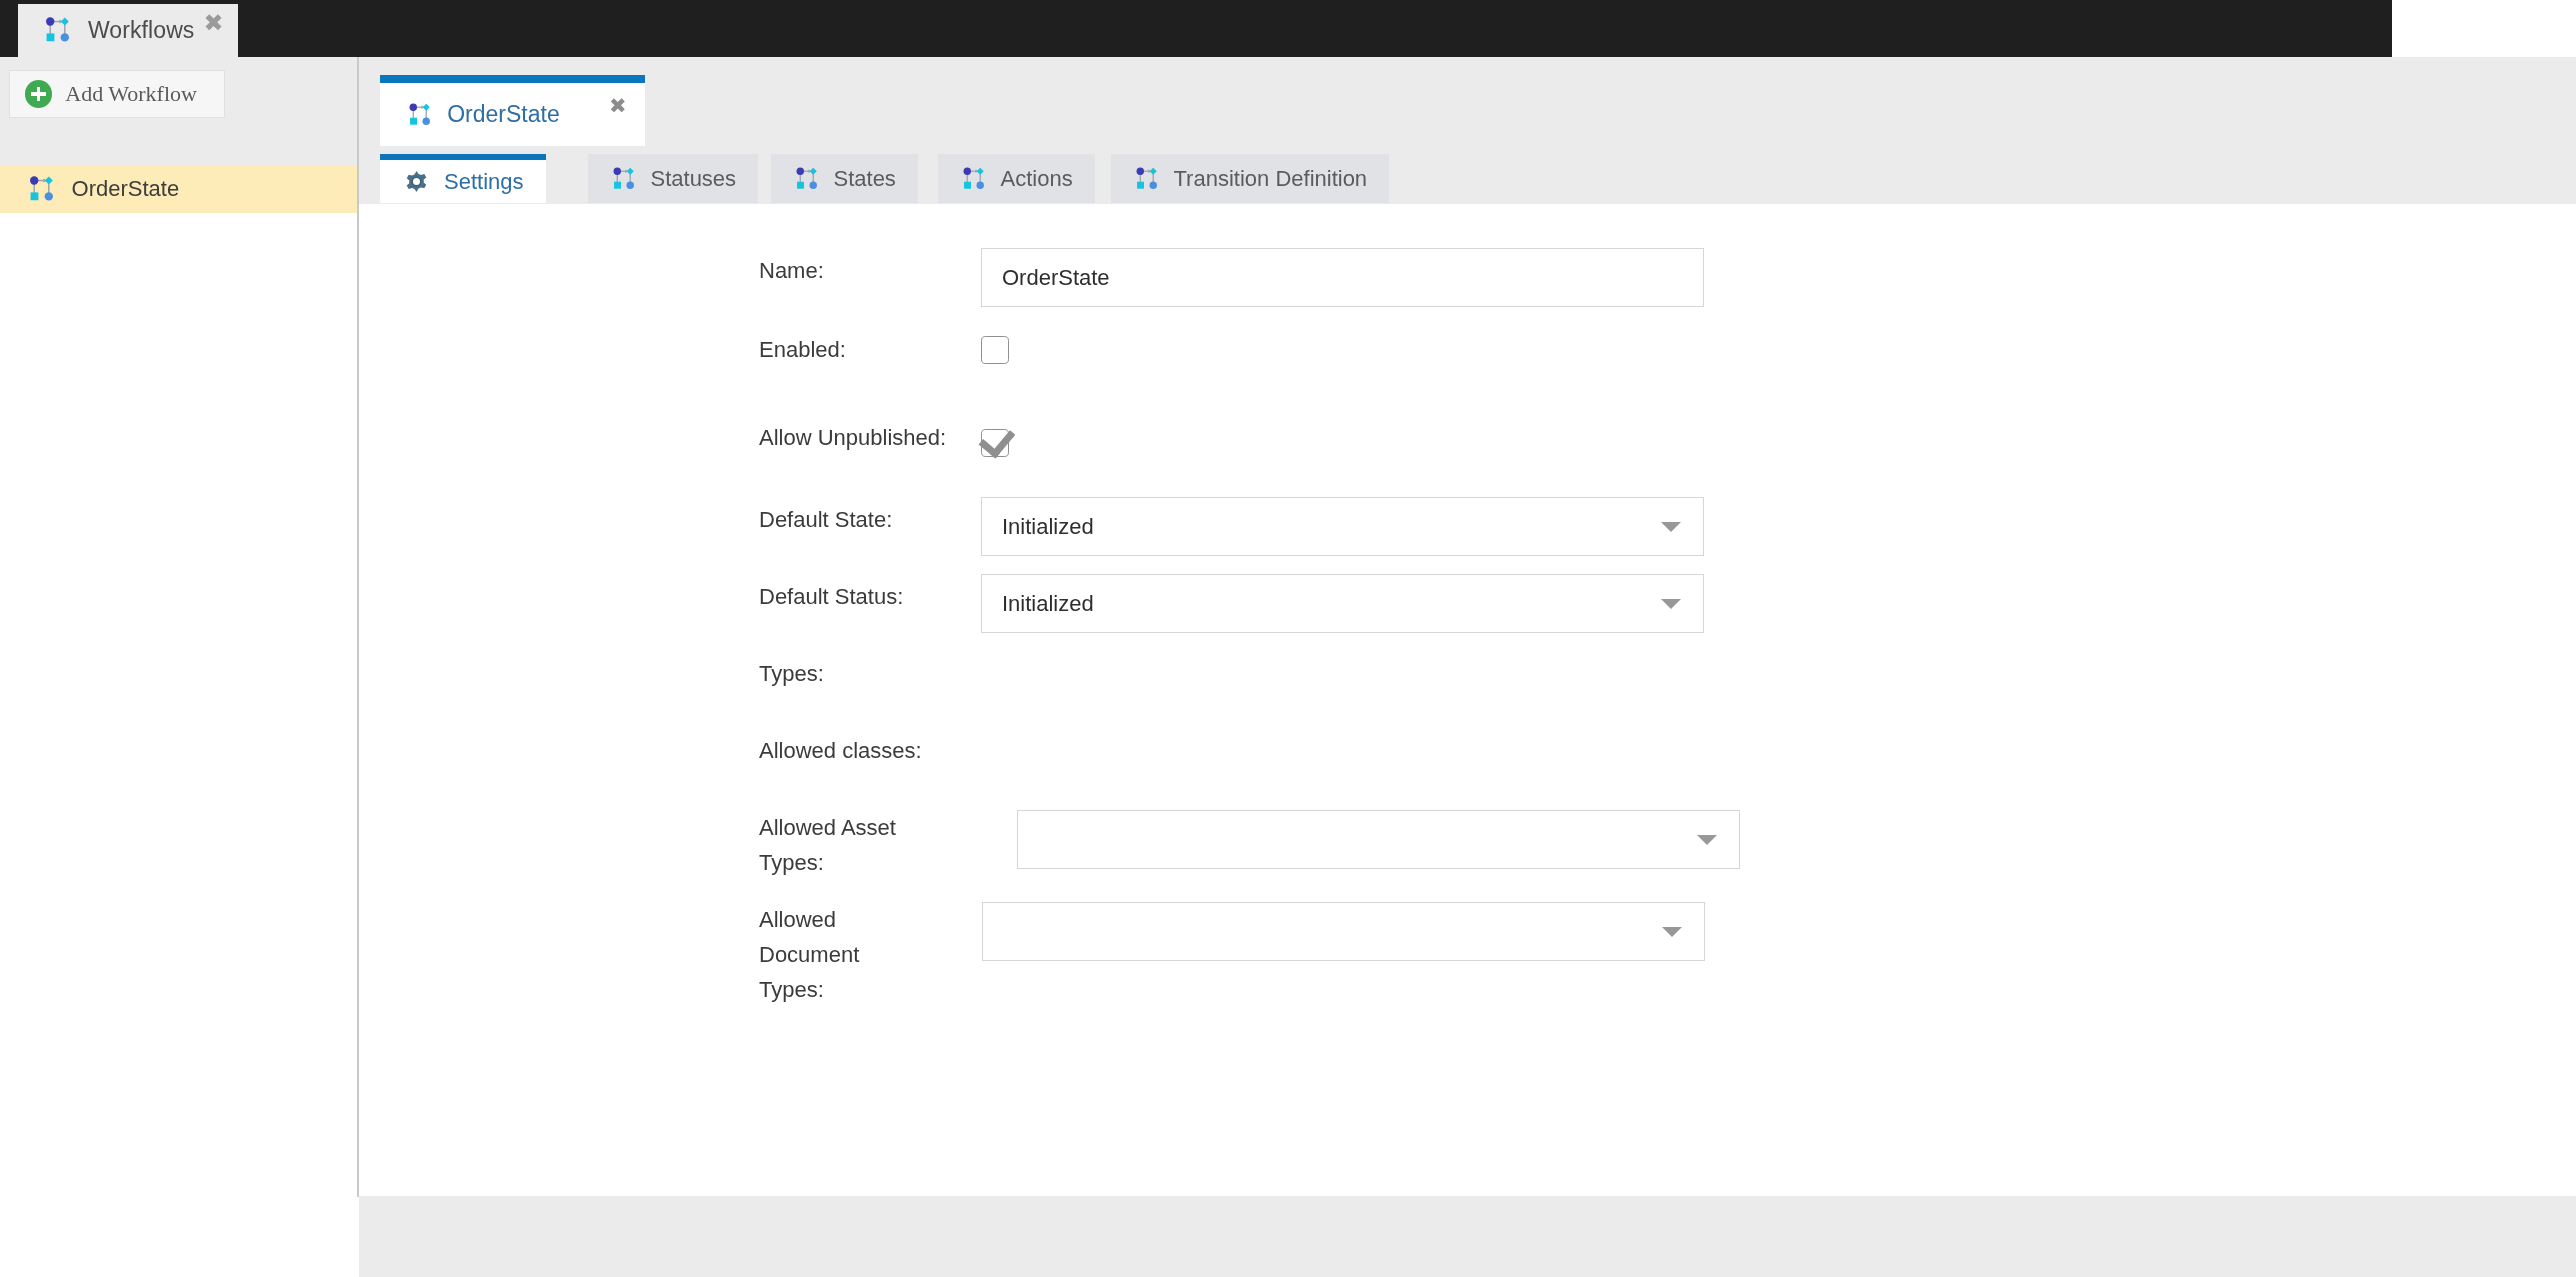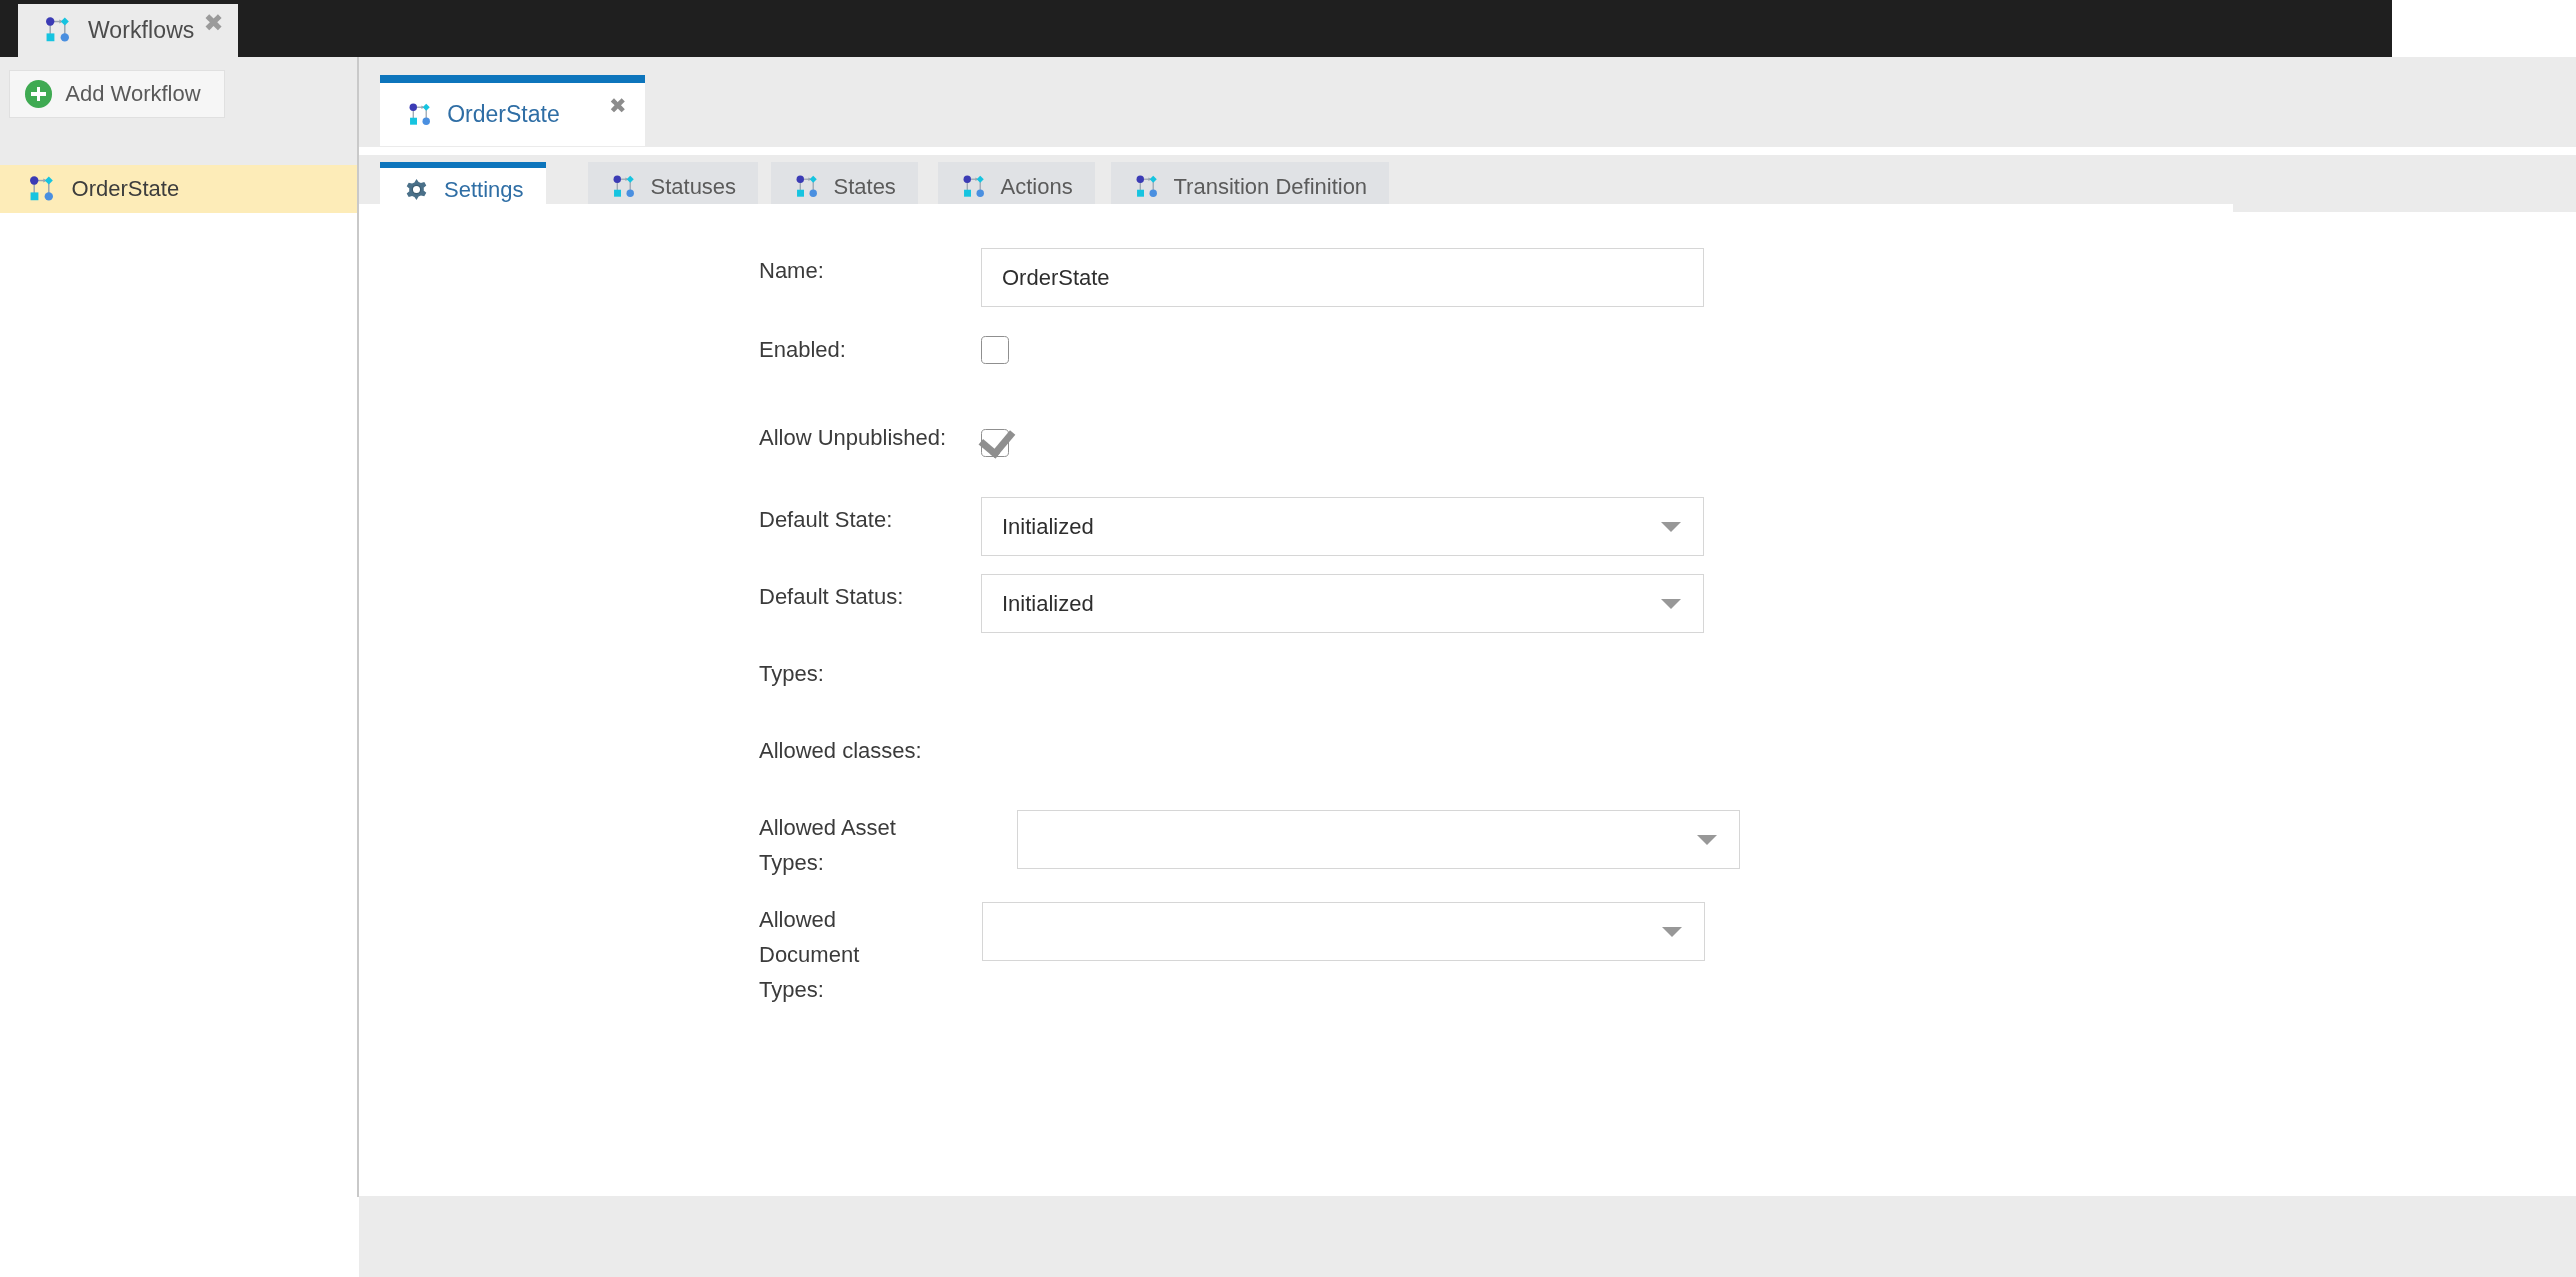--- a/index.html
+++ b/index.html
@@ -92,20 +92,21 @@
     content: "";
     position: absolute;
     background: #ffffff;
   }
   .plus-icon::before { left: 6.4px; top: 12px; width: 14.6px; height: 3.7px; }
   .plus-icon::after  { top: 6.4px; left: 12px; height: 14.6px; width: 3.7px; }
   .add-workflow-label {
     font-size: 22px;
     color: #5a5a5a;
     margin-left: 13px;
+    font-family: Liberation Serif, serif;
   }
 
   .sidebar-item {
     position: absolute;
     top: 108px; left: 0;
     width: 359px;
     height: 48px;
     background: #fdecb8;
     display: flex;
     align-items: center;
@@ -172,21 +173,21 @@
     position: absolute;
     top: 90px;
     left: 0;
     width: 2217px;
     height: 1107px;
     background: #ffffff;
   }
 
   .subtab-bar {
     position: absolute;
-    top: 8px; left: 0;
+    top: 0; left: 0;
     width: 2217px;
     height: 57px;
     background: #ebebeb;
   }
   .subtab {
     position: absolute;
     top: 7.3px;
     height: 49px;
     background: #e0e2e5;
     display: flex;

